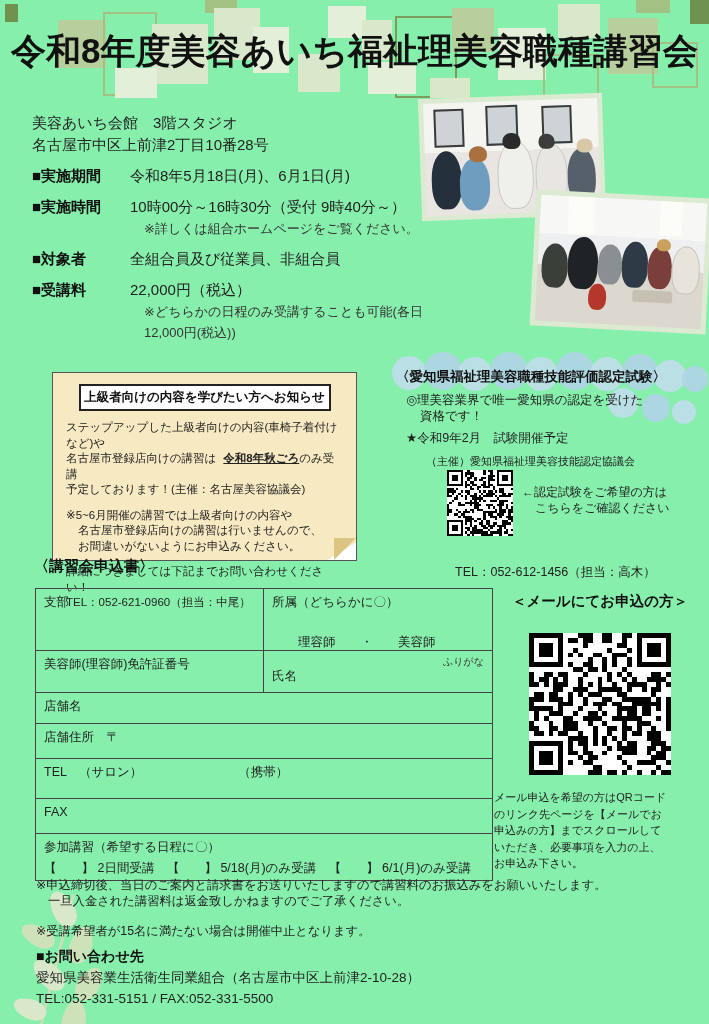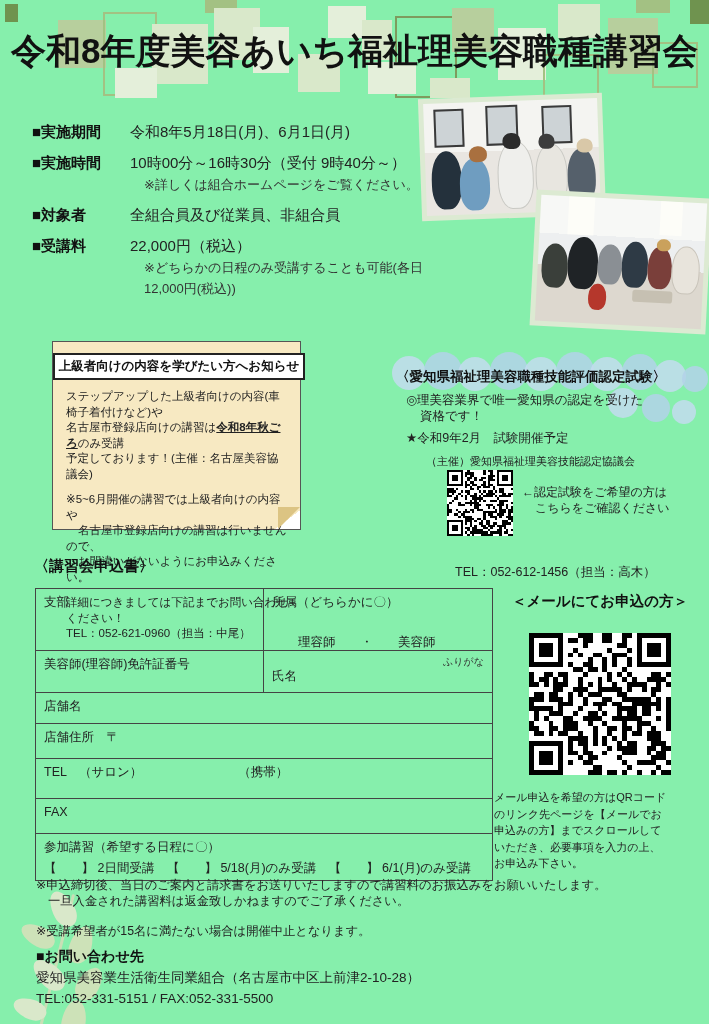--- a/index.html
+++ b/index.html
@@ -31,31 +31,31 @@
   .mat1{left:420px;top:96px;width:184px;height:122px;transform:rotate(-2deg);}
   .mat2{left:533px;top:194px;width:176px;height:136px;transform:rotate(3deg);}
   .photo{position:relative;width:100%;height:100%;overflow:hidden;}
   .photo1{background:linear-gradient(#f4f4f1 0 44%,#e9e6e1 44% 100%);}
   .photo2{background:linear-gradient(#f7f8f6 0 30%,#edeff0 30% 55%,#ddd8cf 55% 100%);}
   .photo .blob{position:absolute;border-radius:48% 48% 40% 40%;}
   .photo .mirror{position:absolute;background:#cdd3d6;border:2px solid #3a3a3a;}
   .photo .winlight{position:absolute;background:#fdfdf8;}
 
   
-  .notice{position:absolute;left:52px;top:341px;width:249px;height:189px;z-index:2;
+  .notice{position:absolute;left:52px;top:372px;width:305px;height:189px;z-index:2;
           background:linear-gradient(to top left,#ffffff 0 15px,#f7e9c2 15px);
           border:1px solid #555;box-sizing:border-box;}
   .notice::after{content:"";position:absolute;right:0;bottom:0;width:0;height:0;
           border-style:solid;border-width:22px 22px 0 0;
           border-color:#dcc483 transparent transparent transparent;}
   .notice-title{margin:11px auto 0;width:248px;border:2px solid #222;background:#fff;
           text-align:center;font-size:12.5px;font-weight:bold;padding:3px 0;color:#111;}
   .notice-body{padding:9px 12px 0 13px;font-size:11.5px;line-height:15.5px;color:#222;}
   .notice-body p{margin:0 0 10px;}
-  .em-underline{font-weight:bold;text-decoration:underline;}
+  .em-underline{font-weight:bold;text-decoration:underline;margin-left:7px;}
   .indent1{padding-left:12px;}
 
   
   .cert{position:absolute;left:390px;top:352px;width:318px;height:240px;z-index:2;}
   .bubble{position:absolute;border-radius:50%;background:#c3dcee;opacity:.85;z-index:0;}
   .bubble.b2{background:#b3d2e9;}
   .cert-heading{position:absolute;left:6px;top:16px;font-size:13.5px;font-weight:bold;color:#111;z-index:1;white-space:nowrap;}
   .cert-l1a{position:absolute;left:16px;top:40px;font-size:12.5px;z-index:1;white-space:nowrap;}
   .cert-l1b{position:absolute;left:30px;top:56px;font-size:12.5px;z-index:1;}
   .cert-l2{position:absolute;left:16px;top:78px;font-size:12.5px;z-index:1;}
@@ -125,20 +125,24 @@
     <div class="sq mid" style="left:608px;top:18px;width:50px;height:56px;"></div>
     <div class="sq outline" style="left:652px;top:42px;width:42px;height:42px;"></div>
     <div class="sq dark" style="left:690px;top:0;width:19px;height:24px;"></div>
     <div class="sq midgreen" style="left:636px;top:0;width:34px;height:13px;"></div>
     <div class="sq light" style="left:430px;top:78px;width:40px;height:20px;"></div>
     <h1 class="title">令和8年度美容あいち福祉理美容職種講習会</h1>
   </div>
 
   <div class="info">
     <div class="info-row">
+      <div class="info-val">
+        <div>美容あいち会館　3階スタジオ</div>
+        <div>名古屋市中区上前津2丁目10番28号</div>
+      </div>
     </div>
     <div class="info-row">
       <div class="info-label">■実施期間</div>
       <div class="info-val">令和8年5月18日(月)、6月1日(月)</div>
     </div>
     <div class="info-row">
       <div class="info-label">■実施時間</div>
       <div class="info-val">
         <div>10時00分～16時30分（受付 9時40分～）</div>
         <div class="info-note">※詳しくは組合ホームページをご覧ください。</div>

